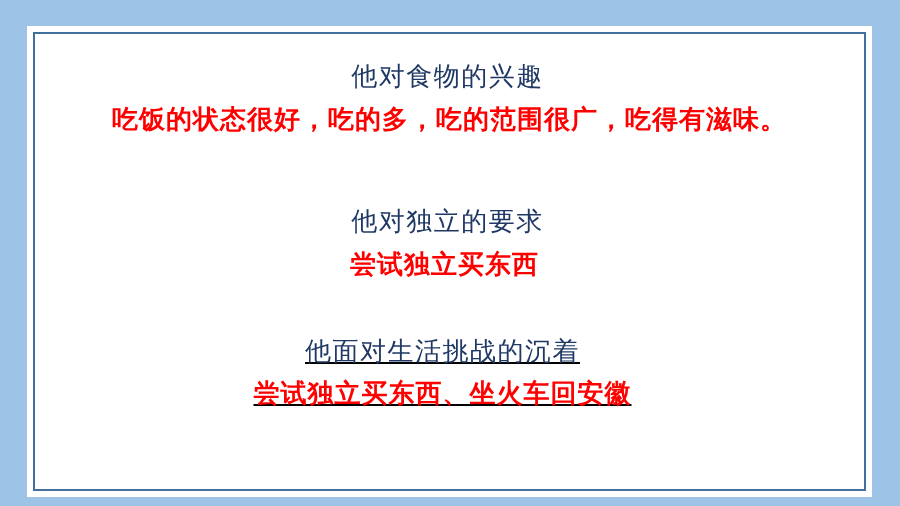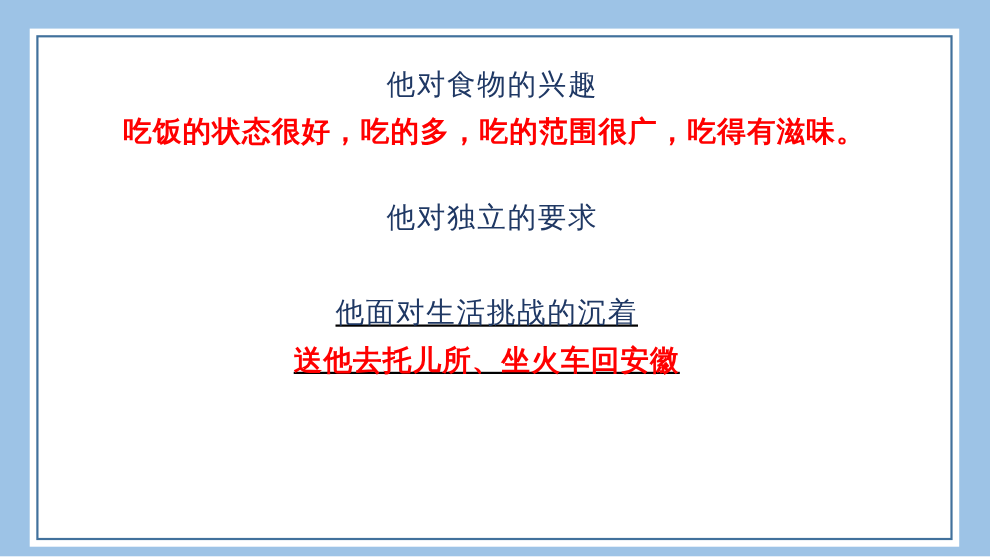--- a/index.html
+++ b/index.html
@@ -75,44 +75,45 @@
     font-size: 26px;
     font-weight: 700;
     letter-spacing: 1px;
     margin-top: 12px;
     white-space: nowrap;
   }
 
   
   .block-food  .heading   { transform: translateX(-2px); }
   .block-food  .body-line { transform: translateX(0px); }
-  .block-indep .heading   { transform: translateX(-2px); }
+  .block-indep .heading   { transform: translateX(-2px); margin-top: 24px; }
   .block-indep .body-line { transform: translateX(-5px); }
   .block-calm  .heading   { transform: translateX(-7px); }
   .block-calm  .body-line { transform: translateX(-7px); }
 </style>
 </head>
 <body>
 
 <div class="slide" style="--frame: #9DC3E6; --rule: #41719C; --navy: #1F3864; --red: #FF0000;">
   <div class="frame-white">
     <div class="frame-line">
 
       <div class="content">
 
         <div class="block block-food">
           <div class="heading">他对食物的兴趣</div>
           <div class="body-line">吃饭的状态很好，吃的多，吃的范围很广，吃得有滋味。</div>
         </div>
 
         <div class="block block-indep">
           <div class="heading">他对独立的要求</div>
+          <div class="body-line">尝试独立买东西</div>
         </div>
 
         <div class="block block-calm">
           <div class="heading">他面对生活挑战的沉着</div>
-          <div class="body-line">送他去托儿所、坐火车回安徽</div>
+          <div class="body-line">尝试独立买东西、坐火车回安徽</div>
         </div>
 
       </div>
     </div>
   </div>
 </div>
 
 </body></html>

